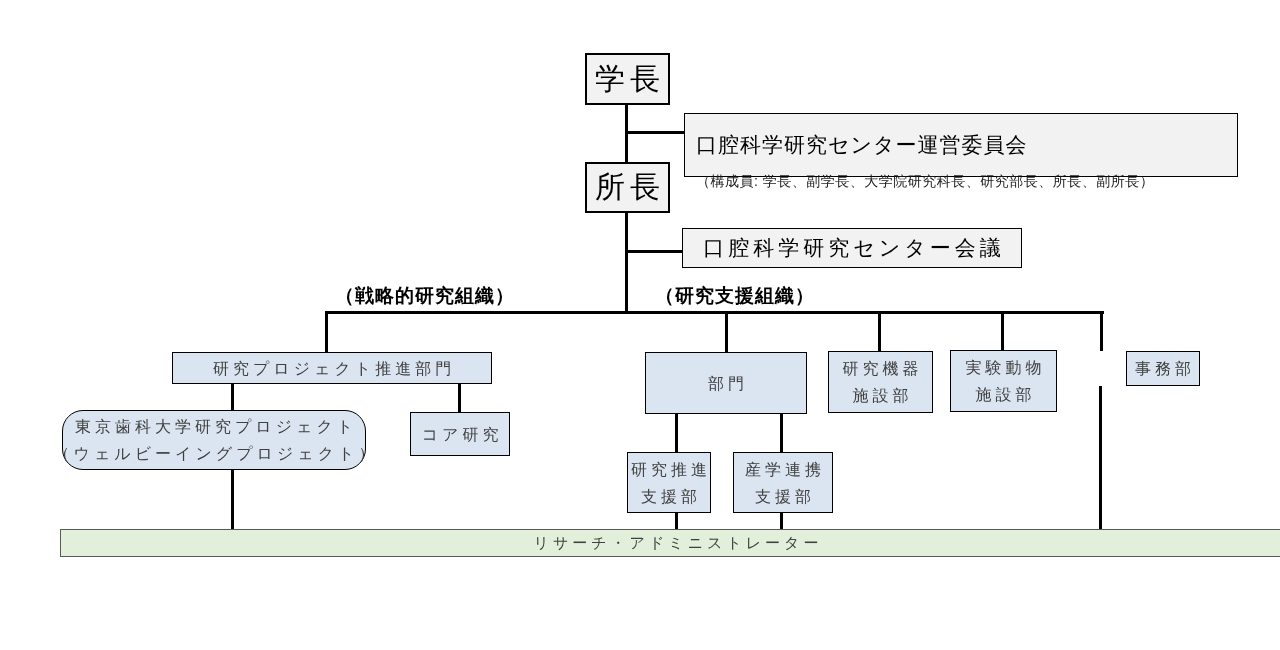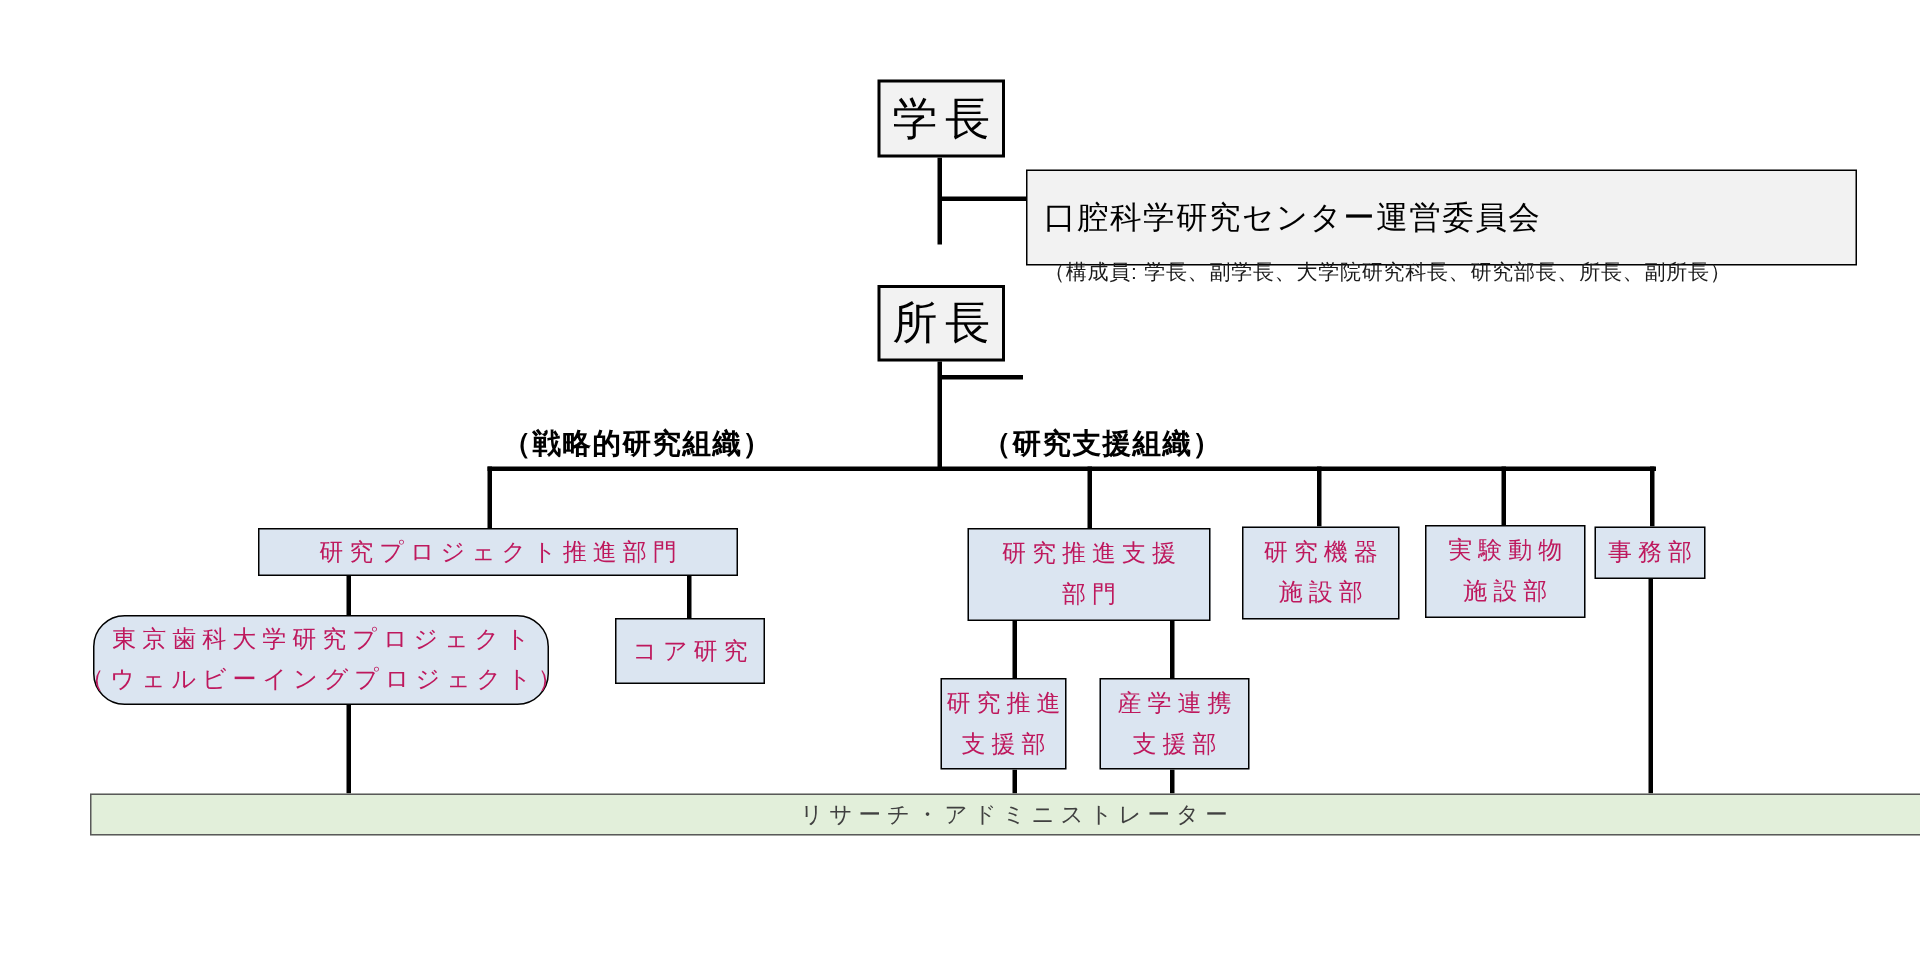--- a/index.html
+++ b/index.html
@@ -36,21 +36,21 @@
     letter-spacing: 5px;
     text-indent: 5px;
     color: #000000;
   }
   .blue {
     background: #dbe5f1;
     border: 1px solid #000000;
     font-size: 16px;
     letter-spacing: 4px;
     text-indent: 4px;
-    color: #be185d;
+    color: #404040;
     line-height: 27px;
   }
   .greenbar {
     background: #e2efda;
     border: 1px solid #595959;
     font-size: 15px;
     letter-spacing: 4px;
     text-indent: 4px;
     color: #404040;
   }
@@ -116,57 +116,59 @@
 
   <div class="box gray big" style="left:585px; top:53px; width:85px; height:52px;">
     <span>学長</span>
   </div>
 
   <div class="box gray" style="left:684px; top:113px; width:554px; height:64px; align-items:flex-start; padding-left:11px;">
     <span class="committee-title">口腔科学研究センター運営委員会</span>
     <span class="committee-members">（構成員: 学長、副学長、大学院研究科長、研究部長、所長、副所長）</span>
   </div>
 
-  <div class="box gray big" style="left:585px; top:162px; width:85px; height:51px;margin-top:28px;">
+  <div class="box gray big" style="left:585px; top:162px; width:85px; height:51px;">
     <span>所長</span>
   </div>
 
+  <div class="box gray" style="left:682px; top:228px; width:340px; height:40px;">
+    <span class="meeting-label">口腔科学研究センター会議</span>
+  </div>
 
   <div class="grouplabel" style="left:300px; top:283px; width:250px;">（戦略的研究組織）</div>
   <div class="grouplabel" style="left:610px; top:283px; width:250px;">（研究支援組織）</div>
 
   <div class="box blue" style="left:172px; top:352px; width:320px; height:32px;">
     <span>研究プロジェクト推進部門</span>
   </div>
 
   <div class="box blue" style="left:62px; top:410px; width:304px; height:60px;border-radius:21px;">
     <span>東京歯科大学研究プロジェクト</span>
     <span>（ウェルビーイングプロジェクト）</span>
   </div>
 
   <div class="box blue" style="left:410px; top:412px; width:100px; height:44px;">
     <span>コア研究</span>
   </div>
 
   <div class="box blue" style="left:645px; top:352px; width:162px; height:62px;">
-    <span>研究推進支援</span>
     <span>部門</span>
   </div>
 
   <div class="box blue" style="left:828px; top:351px; width:105px; height:62px;">
     <span>研究機器</span>
     <span>施設部</span>
   </div>
 
   <div class="box blue" style="left:950px; top:350px; width:107px; height:62px;">
     <span>実験動物</span>
     <span>施設部</span>
   </div>
 
-  <div class="box blue" style="left:1063px; top:351px; width:74px; height:35px;">
+  <div class="box blue" style="left:1126px; top:351px; width:74px; height:35px;">
     <span>事務部</span>
   </div>
 
   <div class="box blue" style="left:627px; top:452px; width:84px; height:61px;">
     <span>研究推進</span>
     <span>支援部</span>
   </div>
 
   <div class="box blue" style="left:733px; top:452px; width:100px; height:61px;">
     <span>産学連携</span>

